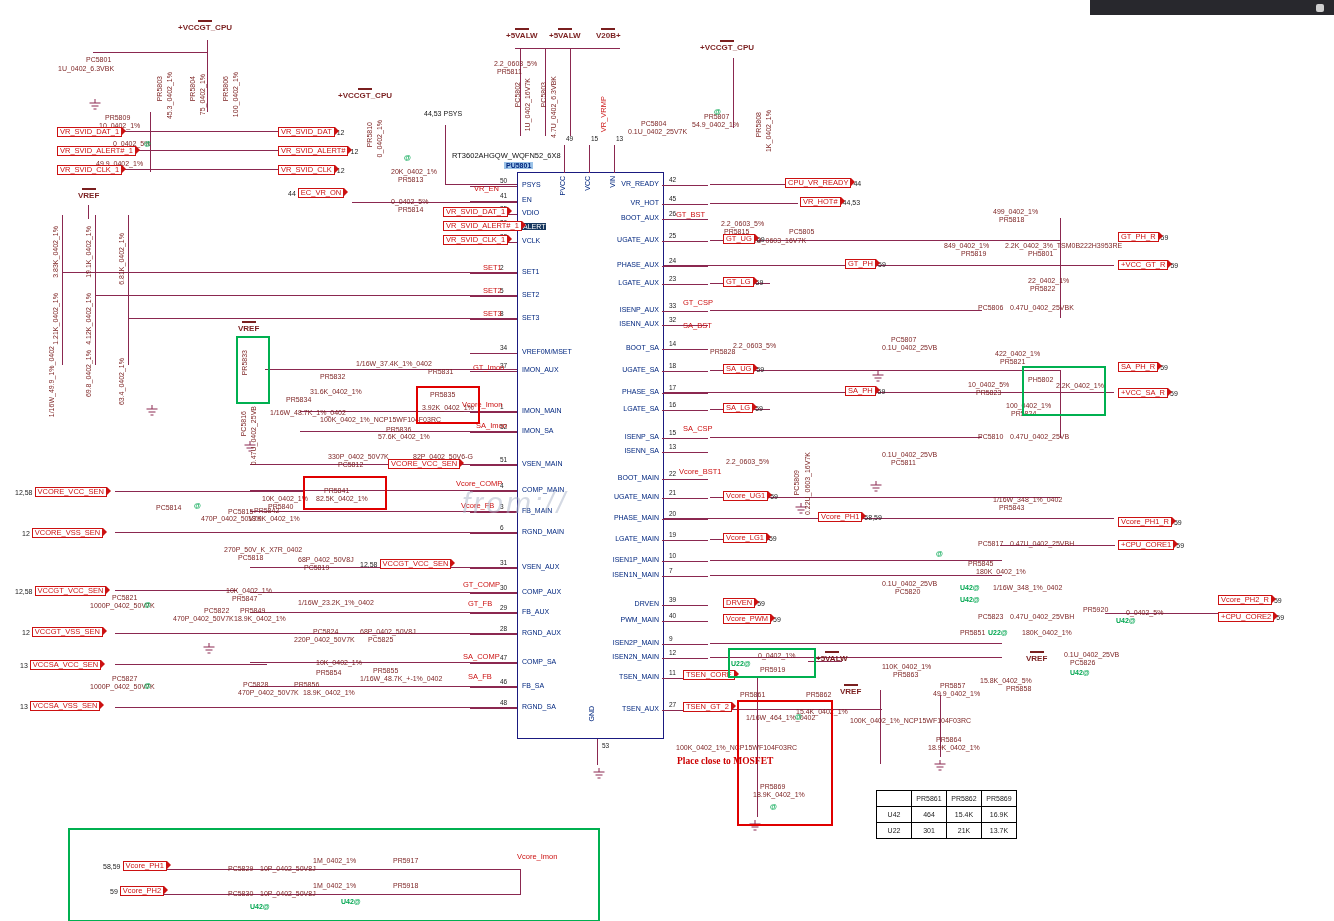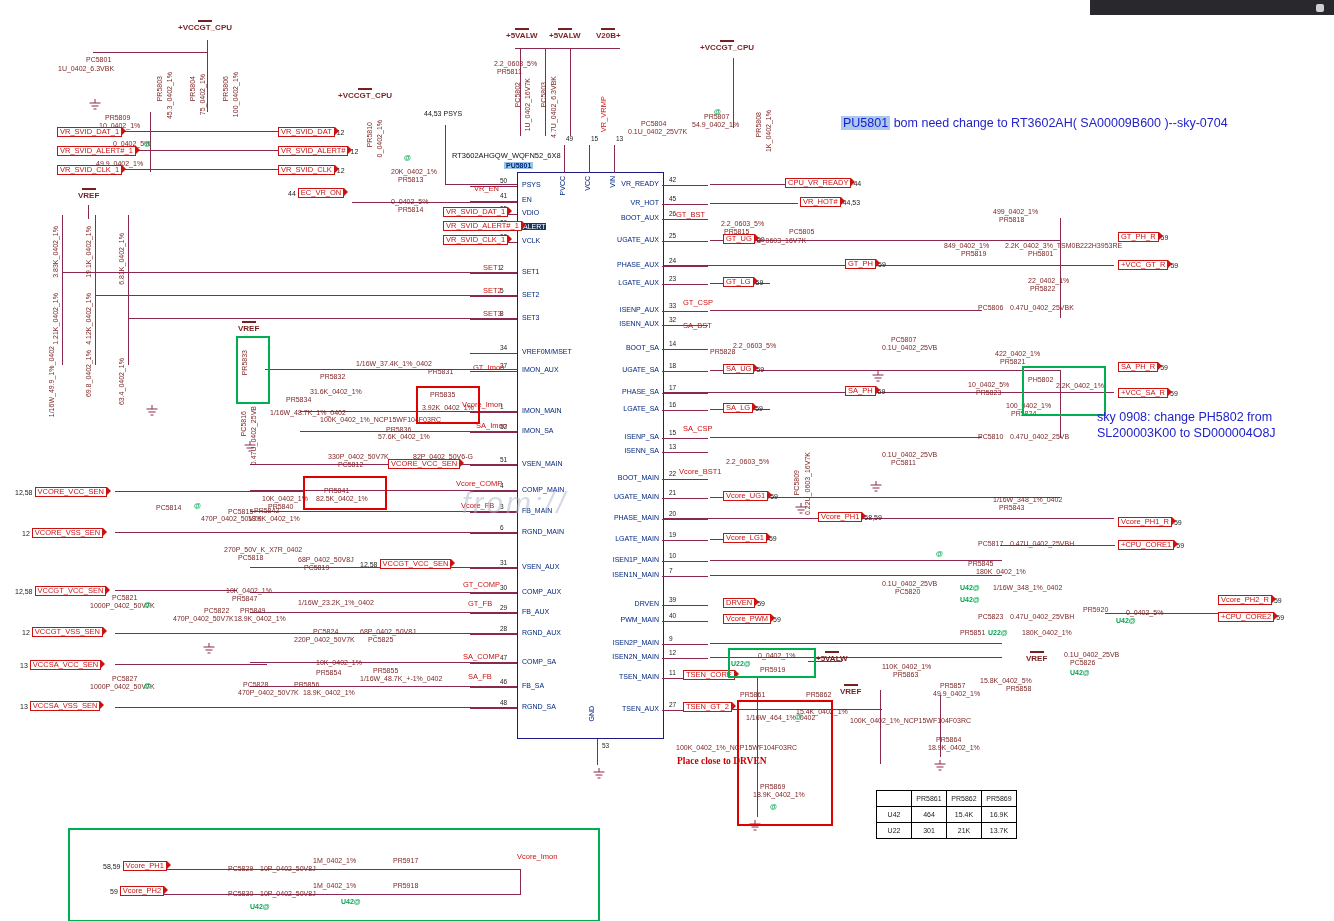--- a/index.html
+++ b/index.html
@@ -891,28 +891,21 @@
   <div>
       <div class="hbox grn" style="left: 236px; top: 336px; width: 30px; height: 64px;"></div>
       <div class="hbox red" style="left: 416px; top: 386px; width: 60px; height: 34px;"></div>
       <div class="hbox red" style="left: 303px; top: 476px; width: 80px; height: 30px;"></div>
       <div class="hbox grn" style="left: 1022px; top: 366px; width: 80px; height: 46px;"></div>
       <div class="hbox grn" style="left: 728px; top: 648px; width: 84px; height: 26px;"></div>
       <div class="hbox red" style="left: 737px; top: 700px; width: 92px; height: 122px;"></div>
       <div class="hbox grn" style="left: 68px; top: 828px; width: 528px; height: 90px;"></div>
     </div>
 
-  <div class="note-bom">
-    <span class="hl-part">PU5801</span><span> bom need change to RT3602AH( SA00009B600 )--sky-0704</span>
-  </div>
-  <div class="note-sky">
-    <div>sky 0908: change PH5802 from</div>
-    <div>SL200003K00 to SD000004O8J</div>
-  </div>
-  <div class="note-mosfet">Place close to DRVEN</div>
+  <div class="note-mosfet">Place close to MOSFET</div>
   <div class="watermark">from://</div>
 
   <table class="pintable">
     <thead>
       <tr>
         <th></th>
         <th>PR5861</th>
         <th>PR5862</th>
         <th>PR5869</th>
       </tr>

